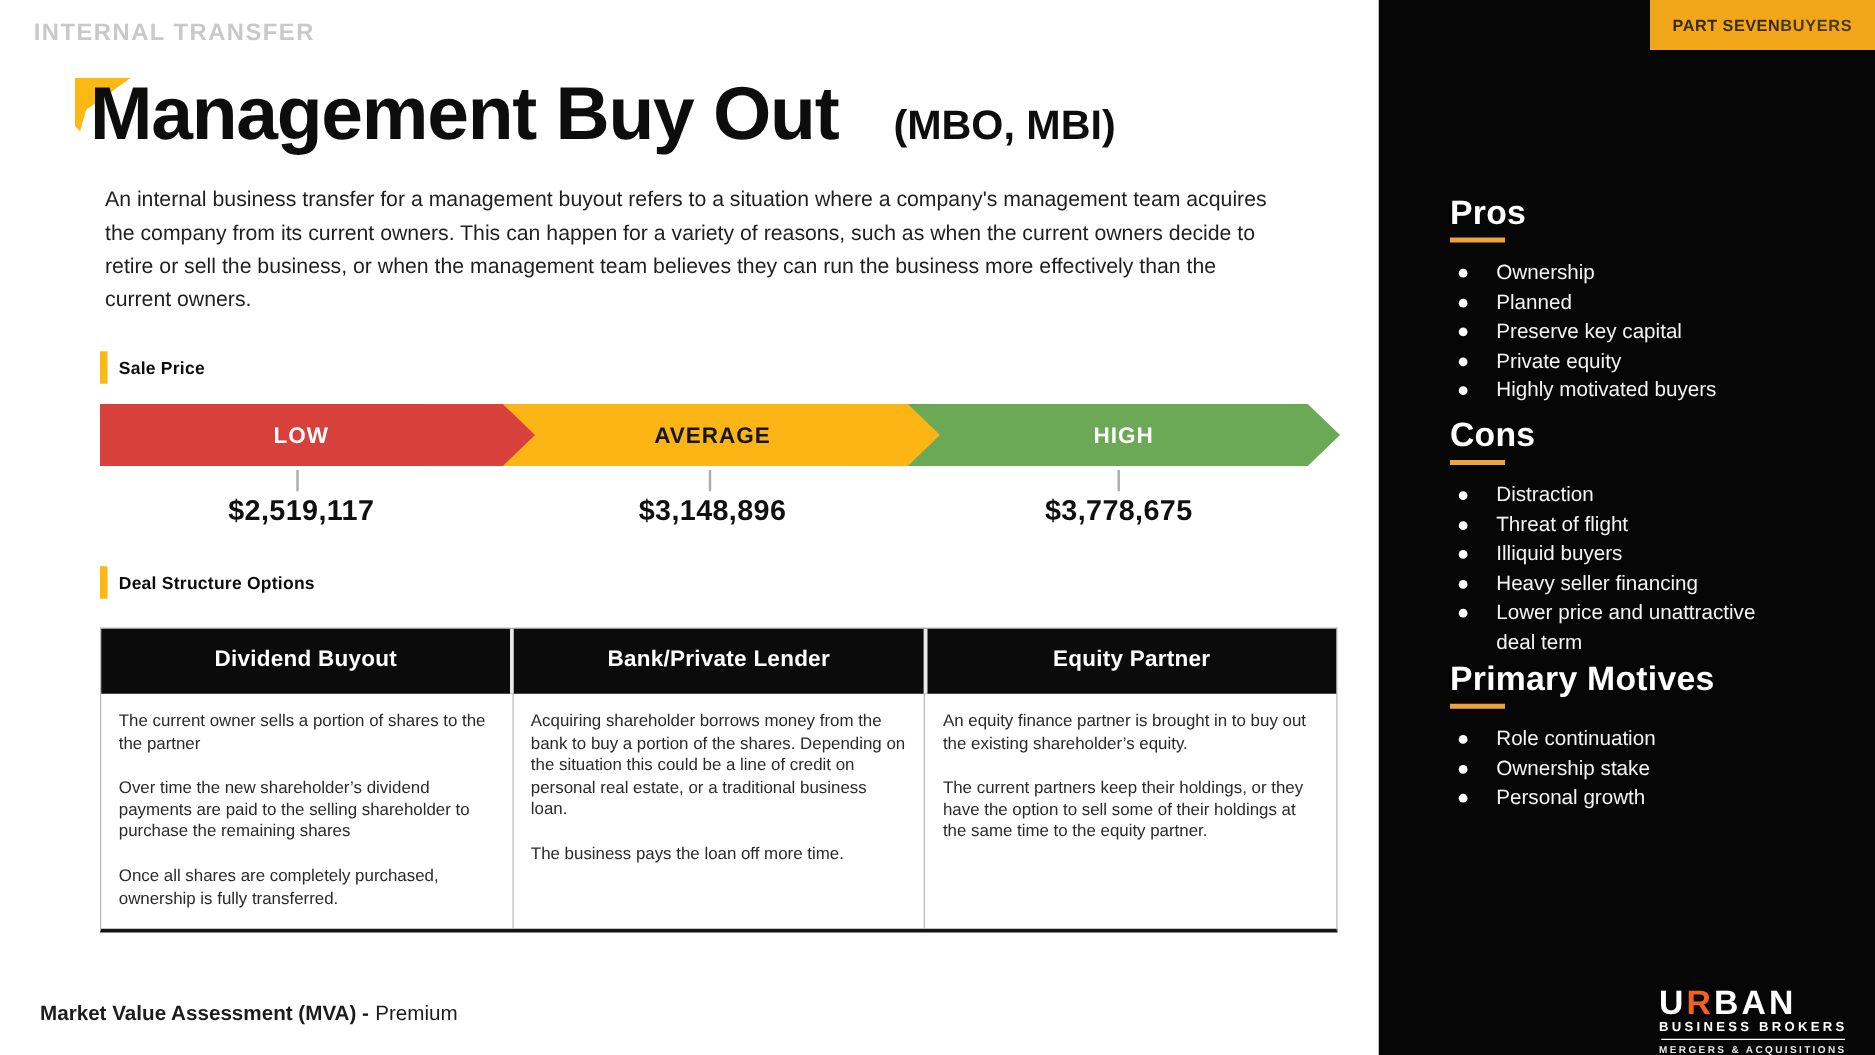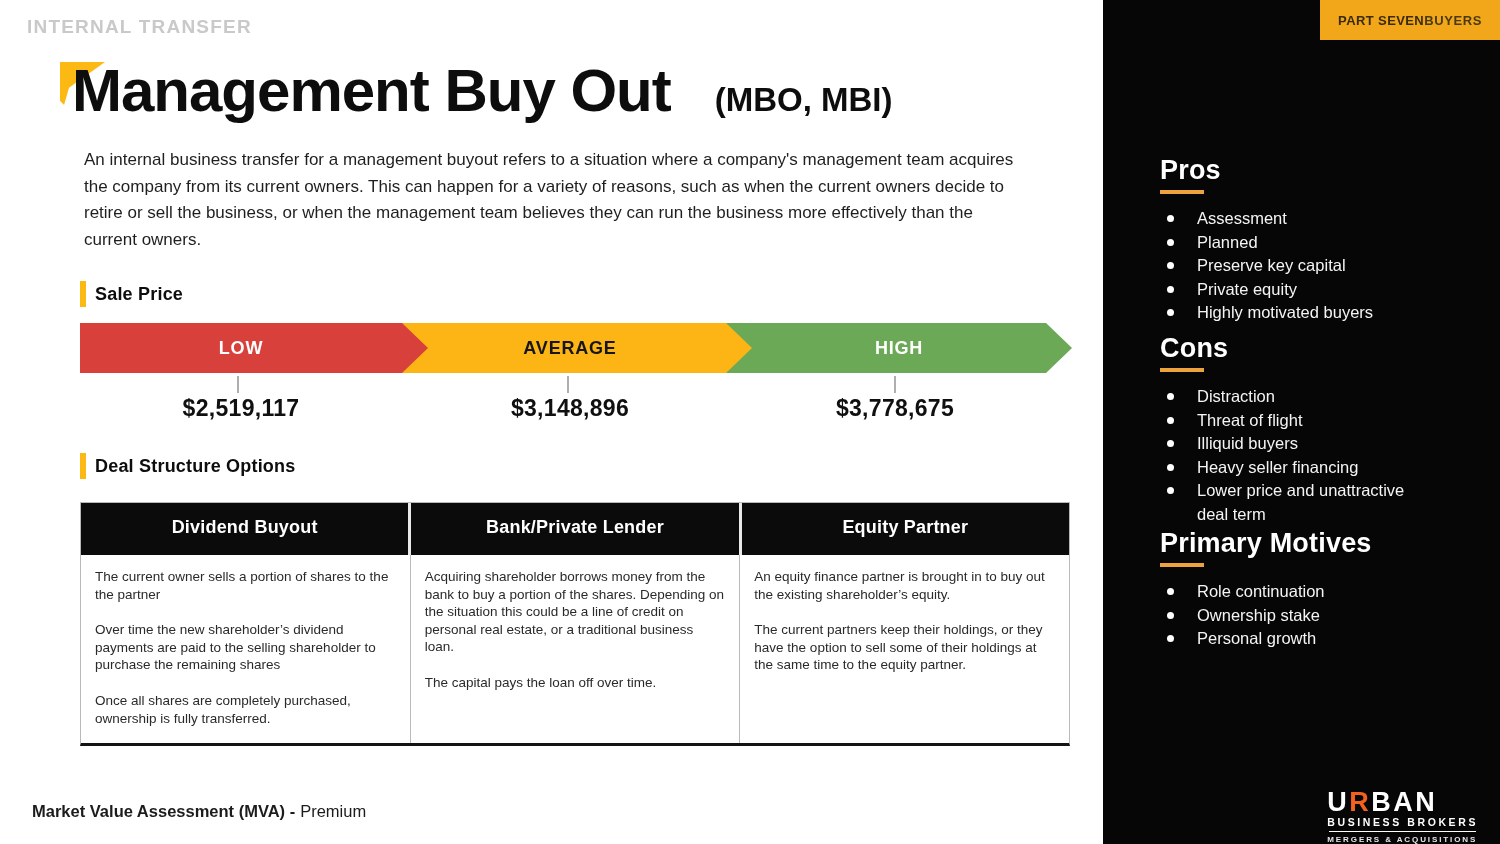--- a/index.html
+++ b/index.html
@@ -14,21 +14,21 @@
               clip-path:polygon(0 0,100% 0,20% 60%,9% 100%,0 90%);z-index:1;}
   h1.title{position:absolute;left:72px;top:56px;margin:0;z-index:2;font-weight:800;
            font-size:60px;line-height:70px;letter-spacing:-1px;color:#0d0d0d;white-space:nowrap;}
   h1.title .suffix{font-size:33px;font-weight:800;letter-spacing:0;margin-left:44px;}
 
   .description{position:absolute;left:84px;top:147px;width:942px;font-size:17px;
                line-height:26.6px;color:#1f1f1f;}
 
   .section-head{position:absolute;display:flex;align-items:center;z-index:2;}
   .section-head .bar{width:6px;height:26px;background:#FDB913;margin-right:9px;}
-  .section-head .txt{font-size:18px;font-weight:800;color:#0d0d0d;letter-spacing:.2px;}
+  .section-head .txt{font-size:14px;font-weight:800;color:#0d0d0d;letter-spacing:.2px;}
   #sale-price-head{left:80px;top:281px;}
   #deal-head{left:80px;top:453px;}
 
   
   .rangebar{position:absolute;left:80px;top:323px;width:992px;height:50px;}
   .arrow{position:absolute;top:0;height:50px;
          clip-path:polygon(0 0,calc(100% - 26px) 0,100% 50%,calc(100% - 26px) 100%,0 100%);
          filter:drop-shadow(0 2px 2px rgba(0,0,0,.18));}
   .arrow.red{left:0;width:348px;z-index:3;}
   .arrow.yellow{left:260px;width:412px;z-index:2;}
@@ -46,21 +46,21 @@
          font-weight:800;color:#101010;letter-spacing:.3px;}
   #price-low{left:91px;} #price-avg{left:420px;} #price-high{left:745px;}
 
   
   .deal-table{position:absolute;left:80px;top:502px;width:990px;
               border:1px solid #b9b9b9;border-bottom:3px solid #141414;box-sizing:border-box;}
   .dt-head{display:flex;}
   .dt-head .cell{flex:1;background:#0b0b0b;color:#fff;font-size:18px;font-weight:700;
                  text-align:center;height:52px;line-height:48px;letter-spacing:.2px;}
   .dt-head .cell + .cell{border-left:3px solid #e9e9e9;}
-  .dt-body{display:flex;justify-content:flex-end;}
+  .dt-body{display:flex;}
   .dt-body .cell{flex:1;min-height:180px;padding:13px 15px 16px 14px;box-sizing:border-box;
                  font-size:13.5px;line-height:17.6px;color:#2a2a2a;}
   .dt-body .cell + .cell{border-left:1px solid #b9b9b9;}
   .dt-body .cell p{margin:0 0 18px 0;}
   .dt-body .cell p:last-child{margin-bottom:0;}
 
   .footer-note{position:absolute;left:32px;top:802px;font-size:16.5px;color:#1c1c1c;}
   .footer-note .b{font-weight:800;}
   .footer-note .r{font-weight:400;margin-left:5px;}
 
@@ -135,21 +135,21 @@
       <div class="cell">Equity Partner</div>
     </div>
     <div class="dt-body">
       <div class="cell">
           <p>The current owner sells a portion of shares to the the partner</p>
           <p>Over time the new shareholder’s dividend payments are paid to the selling shareholder to purchase the remaining shares</p>
           <p>Once all shares are completely purchased, ownership is fully transferred.</p>
         </div>
       <div class="cell">
           <p>Acquiring shareholder borrows money from the bank to buy a portion of the shares. Depending on the situation this could be a line of credit on personal real estate, or a traditional business loan.</p>
-          <p>The capital pays the loan off over time.</p>
+          <p>The business pays the loan off more time.</p>
         </div>
       <div class="cell">
           <p>An equity finance partner is brought in to buy out the existing shareholder’s equity.</p>
           <p>The current partners keep their holdings, or they have the option to sell some of their holdings at the same time to the equity partner.</p>
         </div>
     </div>
   </div>
 
   <div class="footer-note">
     <span class="b">Market Value Assessment (MVA) -</span><span class="r">Premium</span>
@@ -158,21 +158,21 @@
   <div class="sidebar">
     <div class="part-badge">
       <div class="l1">PART SEVEN</div>
       <div class="l2">BUYERS</div>
     </div>
 
     <div class="side-section" id="sec-pros">
       <h2>Pros</h2>
       <div class="underline"></div>
       <ul>
-          <li>Assessment</li>
+          <li>Ownership</li>
           <li>Planned</li>
           <li>Preserve key capital</li>
           <li>Private equity</li>
           <li>Highly motivated buyers</li>
         </ul>
     </div>
 
     <div class="side-section" id="sec-cons">
       <h2>Cons</h2>
       <div class="underline"></div>

